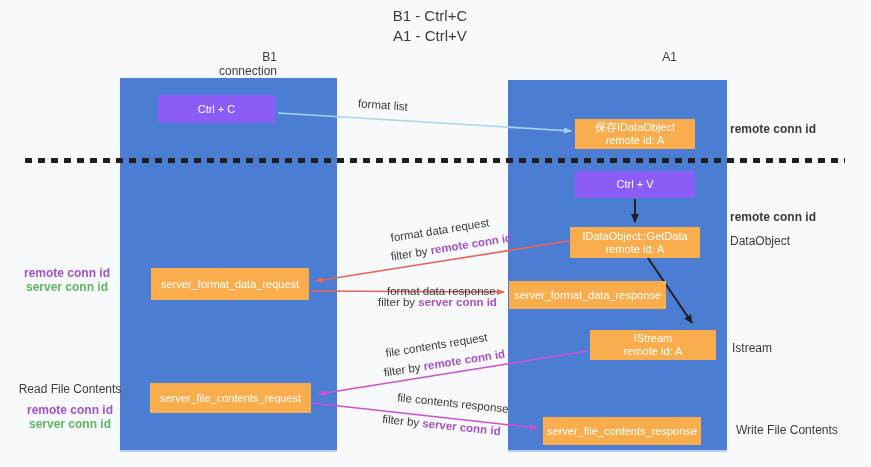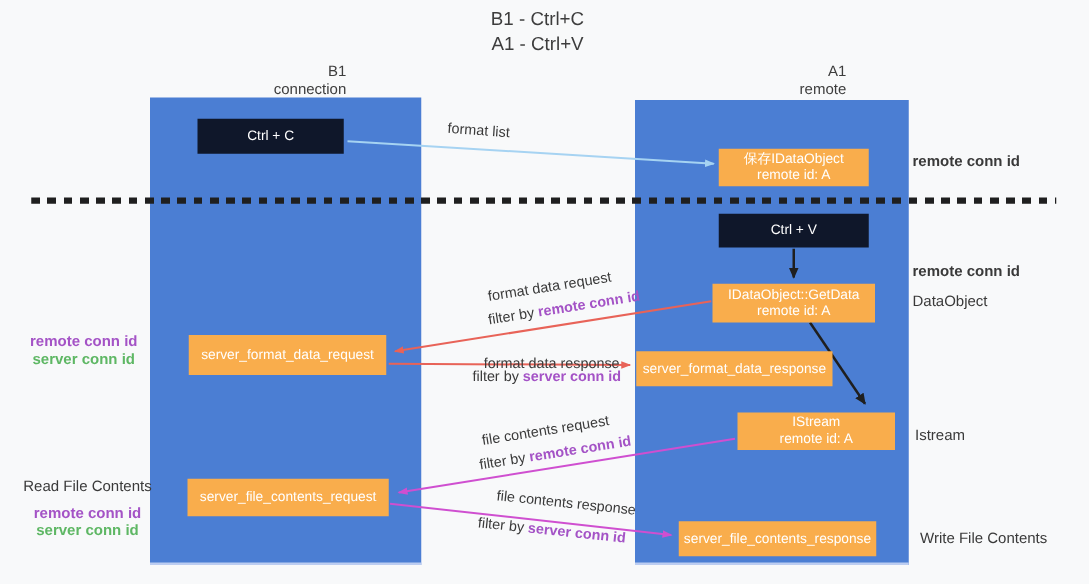--- a/index.html
+++ b/index.html
@@ -7,21 +7,21 @@
   .stage{position:relative;width:871px;height:467px;background:#f8f9fa;overflow:hidden;padding-left:22px;}
   .abs{position:absolute;}
 
   .title{left:330px;top:6px;width:200px;text-align:center;font-size:15px;color:#3d3d3d;line-height:20px;z-index:6;}
   .colhdr{width:120px;text-align:right;font-size:12px;color:#3d3d3d;line-height:14px;z-index:6;}
 
   .column{background:#4b7ed3;border-bottom:2px solid #bccdf1;z-index:1;}
 
   .box{z-index:3;display:flex;flex-direction:column;align-items:center;justify-content:center;
        color:#fff;font-size:11px;line-height:13px;text-align:center;}
-  .green{background:#0f172a;text-align:right;}
+  .green{background:#8b5cf6;text-align:right;}
   .orange{background:#f9ad4c;}
 
   .dashline{left:25px;top:158px;width:820px;height:5px;z-index:4;
     background:repeating-linear-gradient(90deg,#1f1f1f 0 7px,transparent 7px 13px);}
 
   svg.arrows{left:0;top:0;z-index:2;pointer-events:none;}
 
   .ann{z-index:5;font-size:11.5px;color:#3a3a3a;white-space:nowrap;}
   .rot-ccw{transform:rotate(-9deg);}
   .rot-cw4{transform:rotate(4deg);}
@@ -41,21 +41,20 @@
     <div>B1 - Ctrl+C</div>
     <div>A1 - Ctrl+V</div>
   </div>
 
   <div class="abs colhdr" style="left:157px;top:50px;">
     <div>B1</div>
     <div>connection</div>
   </div>
   <div class="abs colhdr" style="left:557px;top:50px;">
     <div>A1</div>
-    <div>remote</div>
   </div>
 
   <div class="abs column" style="left:120px;top:78px;width:217px;height:372px;"></div>
   <div class="abs column" style="left:508px;top:80px;width:219px;height:370px;"></div>
 
   <svg class="abs arrows" width="871" height="467" viewBox="0 0 871 467">
     <defs>
       <marker id="m-blue" markerUnits="userSpaceOnUse" markerWidth="10" markerHeight="8" refX="7" refY="3" orient="auto">
           <path d="M0,0 L8,3 L0,6 z" fill="#a6d3f2"></path>
         </marker>

